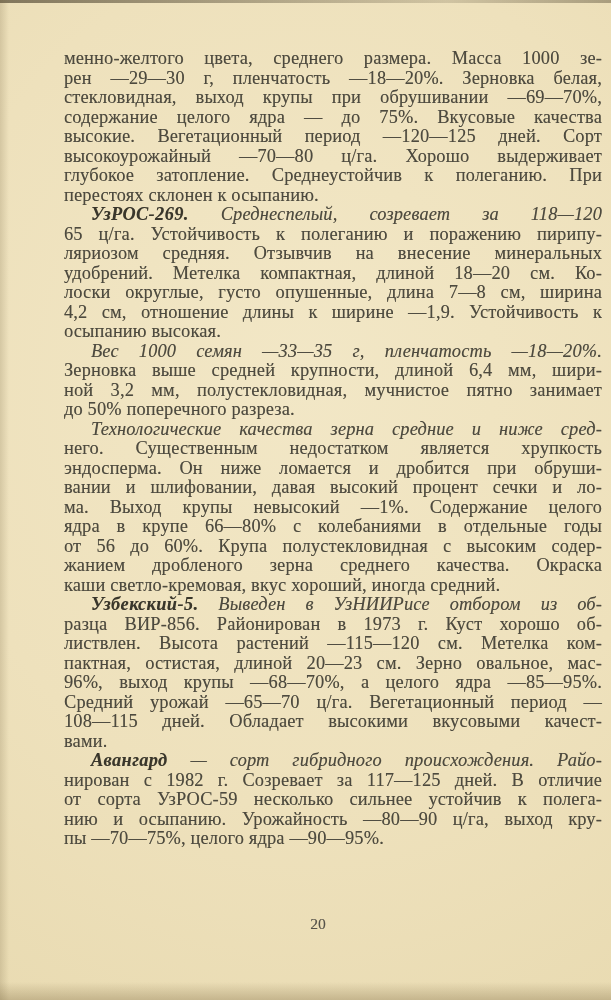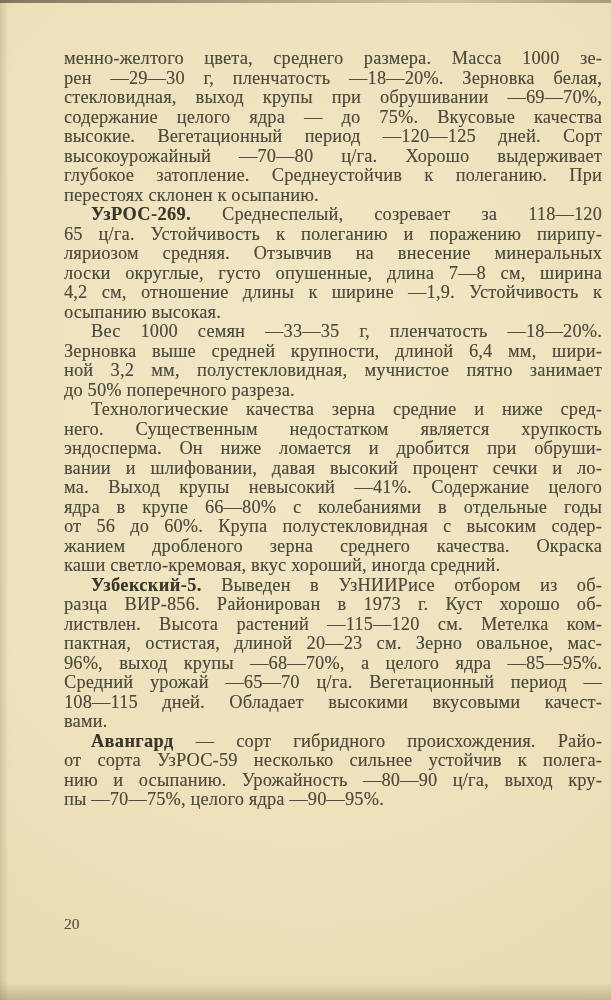--- a/index.html
+++ b/index.html
@@ -37,27 +37,27 @@
     position: absolute; left: 64px; top: 49px; width: 538px;
     font-size: 18.3px; line-height: 19.5px; letter-spacing: 0.2px;
     text-shadow: 0.2px 0.2px 0.35px rgba(72,66,50,.45);
   }
   .line {
     text-align: justify;
     text-align-last: justify;
     white-space: normal;
   }
   .line.last { text-align-last: left; }
-  .line.indent { padding-left: 27px; }
+  .line.indent { padding-left: 27px; font-style: italic; }
   .line b.lead {
     font-weight: 700; color: #39362b; letter-spacing: 0.4px;
   }
   .page-number {
     position: absolute; top: 915px; left: 64px; width: 508px;
-    text-align: left; font-size: 15.5px; color: #55524a;
+    text-align: center; font-size: 15.5px; color: #55524a;
     text-shadow: 0.2px 0.2px 0.3px rgba(72,66,50,.4);
   }
 </style>
 </head>
 <body>
 
 <div class="scan">
   <div class="edge edge-top"></div>
   <div class="edge edge-right"></div>
   <div class="edge edge-bottom"></div>
@@ -68,44 +68,46 @@
       <div class="line">рен —29—30 г, пленчатость —18—20%. Зерновка белая,</div>
       <div class="line">стекловидная, выход крупы при обрушивании —69—70%,</div>
       <div class="line">содержание целого ядра — до 75%. Вкусовые качества</div>
       <div class="line">высокие. Вегетационный период —120—125 дней. Сорт</div>
       <div class="line">высокоурожайный —70—80 ц/га. Хорошо выдерживает</div>
       <div class="line">глубокое затопление. Среднеустойчив к полеганию. При</div>
       <div class="line last">перестоях склонен к осыпанию.</div>
       <div class="line indent"><b class="lead">УзРОС-269.</b> Среднеспелый, созревает за 118—120</div>
       <div class="line">65 ц/га. Устойчивость к полеганию и поражению пирипу-</div>
       <div class="line">ляриозом средняя. Отзывчив на внесение минеральных</div>
+      <div class="line">удобрений. Метелка компактная, длиной 18—20 см. Ко-</div>
       <div class="line">лоски округлые, густо опушенные, длина 7—8 см, ширина</div>
       <div class="line">4,2 см, отношение длины к ширине —1,9. Устойчивость к</div>
       <div class="line last">осыпанию высокая.</div>
       <div class="line indent">Вес 1000 семян —33—35 г, пленчатость —18—20%.</div>
       <div class="line">Зерновка выше средней крупности, длиной 6,4 мм, шири-</div>
       <div class="line">ной 3,2 мм, полустекловидная, мучнистое пятно занимает</div>
       <div class="line last">до 50% поперечного разреза.</div>
       <div class="line indent">Технологические качества зерна средние и ниже сред-</div>
       <div class="line">него. Существенным недостатком является хрупкость</div>
       <div class="line">эндосперма. Он ниже ломается и дробится при обруши-</div>
       <div class="line">вании и шлифовании, давая высокий процент сечки и ло-</div>
-      <div class="line">ма. Выход крупы невысокий —41%. Содержание целого</div>
+      <div class="line">ма. Выход крупы невысокий —1%. Содержание целого</div>
       <div class="line">ядра в крупе 66—80% с колебаниями в отдельные годы</div>
       <div class="line">от 56 до 60%. Крупа полустекловидная с высоким содер-</div>
       <div class="line">жанием дробленого зерна среднего качества. Окраска</div>
       <div class="line last">каши светло-кремовая, вкус хороший, иногда средний.</div>
       <div class="line indent"><b class="lead">Узбекский-5.</b> Выведен в УзНИИРисе отбором из об-</div>
       <div class="line">разца ВИР-856. Районирован в 1973 г. Куст хорошо об-</div>
       <div class="line">листвлен. Высота растений —115—120 см. Метелка ком-</div>
       <div class="line">пактная, остистая, длиной 20—23 см. Зерно овальное, мас-</div>
       <div class="line">96%, выход крупы —68—70%, а целого ядра —85—95%.</div>
       <div class="line">Средний урожай —65—70 ц/га. Вегетационный период —</div>
       <div class="line">108—115 дней. Обладает высокими вкусовыми качест-</div>
       <div class="line last">вами.</div>
       <div class="line indent"><b class="lead">Авангард</b> — сорт гибридного происхождения. Райо-</div>
+      <div class="line">нирован с 1982 г. Созревает за 117—125 дней. В отличие</div>
       <div class="line">от сорта УзРОС-59 несколько сильнее устойчив к полега-</div>
       <div class="line">нию и осыпанию. Урожайность —80—90 ц/га, выход кру-</div>
       <div class="line last">пы —70—75%, целого ядра —90—95%.</div>
     </div>
 
   <div class="page-number">20</div>
 </div>
 
 </body></html>

